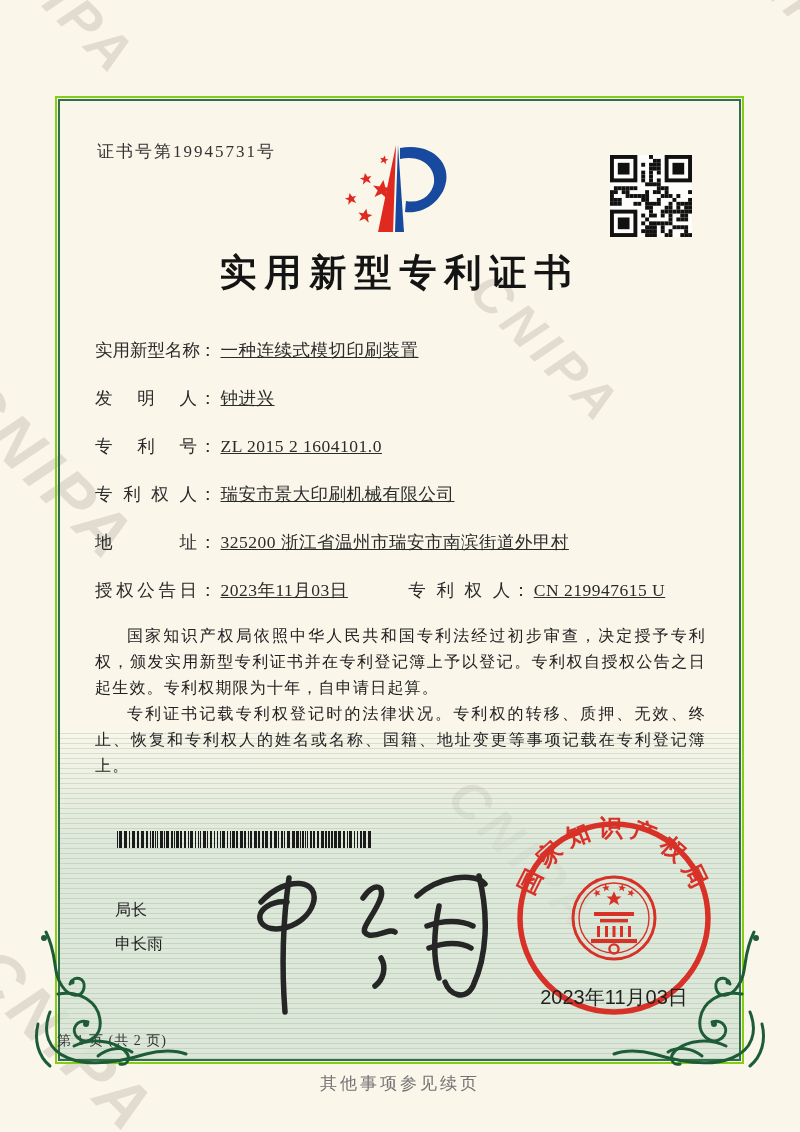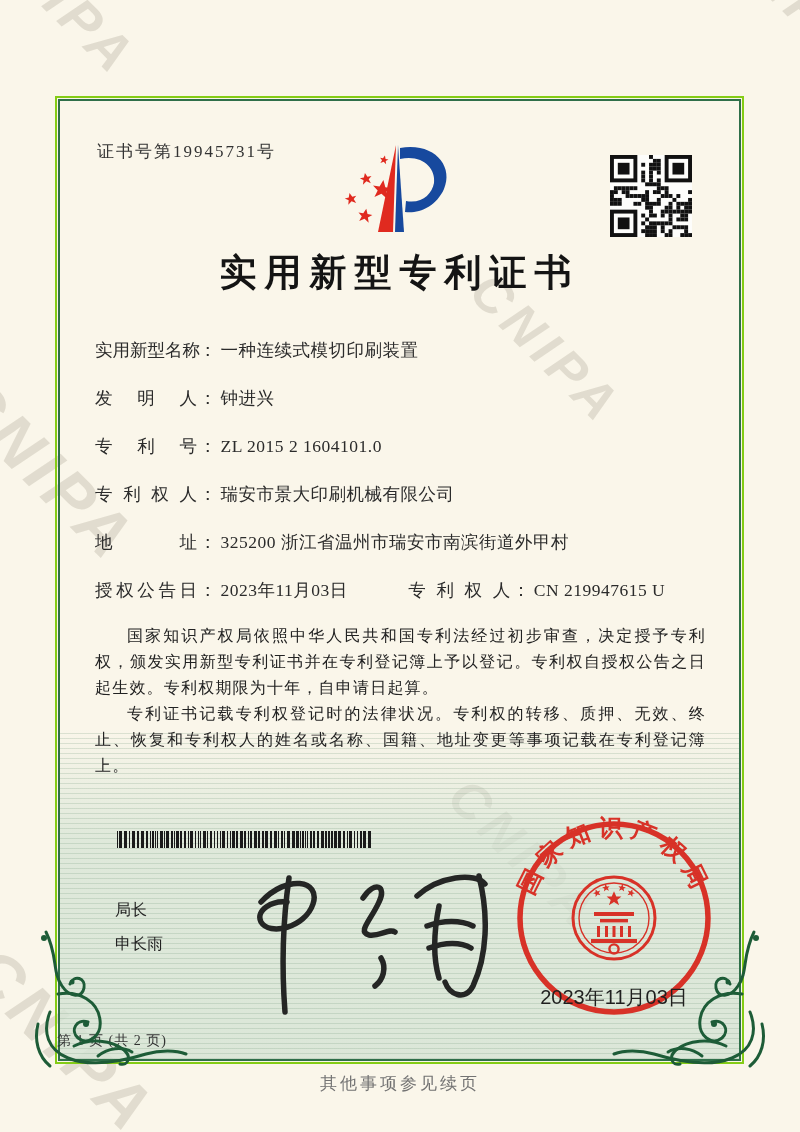--- a/index.html
+++ b/index.html
@@ -43,21 +43,21 @@
   .logo{position:absolute; left:50%; top:34px; transform:translateX(-50%); width:136px; height:110px;}
   .qr{position:absolute; left:553px; top:57px; width:82px; height:82px; background:#fdfdfb;}
   .title{
     position:absolute; left:0; right:0; top:150px; text-align:center;
     font-size:37px; font-weight:700; letter-spacing:8px; color:#141414;
   }
   .content{position:absolute; left:38px; right:36px; top:228px;}
   .frow{height:48px; line-height:48px; font-size:17.5px; white-space:nowrap;}
   .flabel{display:inline-block; width:102px; text-align:justify; text-align-last:justify; vertical-align:top;}
   .fcolon{display:inline-block; margin:0 4px 0 2px;}
-  .fval{letter-spacing:0.5px;}
+  .fval{letter-spacing:0.5px;text-decoration:underline;}
   .grant-left{display:inline-block;}
   .grant-right{display:inline-block; margin-left:56px;}
   .paras{margin-top:9px; font-size:16px; line-height:26px; letter-spacing:1.2px; color:#222; text-align:justify;}
   .paras p{margin:0; text-indent:2em;}
   .barcode{position:absolute; left:60px; top:733px; width:258px; height:17px;}
   .officer{position:absolute; left:58px; top:795px; font-family:"Liberation Sans", sans-serif;
     font-size:16px; color:#222; line-height:34px;}
   .sig{position:absolute; left:160px; top:742px; width:300px; height:190px;}
   .seal{position:absolute; left:452px; top:715px; width:210px; height:210px;}
   .page-ind{position:absolute; left:0; right:0; bottom:12px; text-align:left; font-size:14px; color:#333; letter-spacing:1px;}

